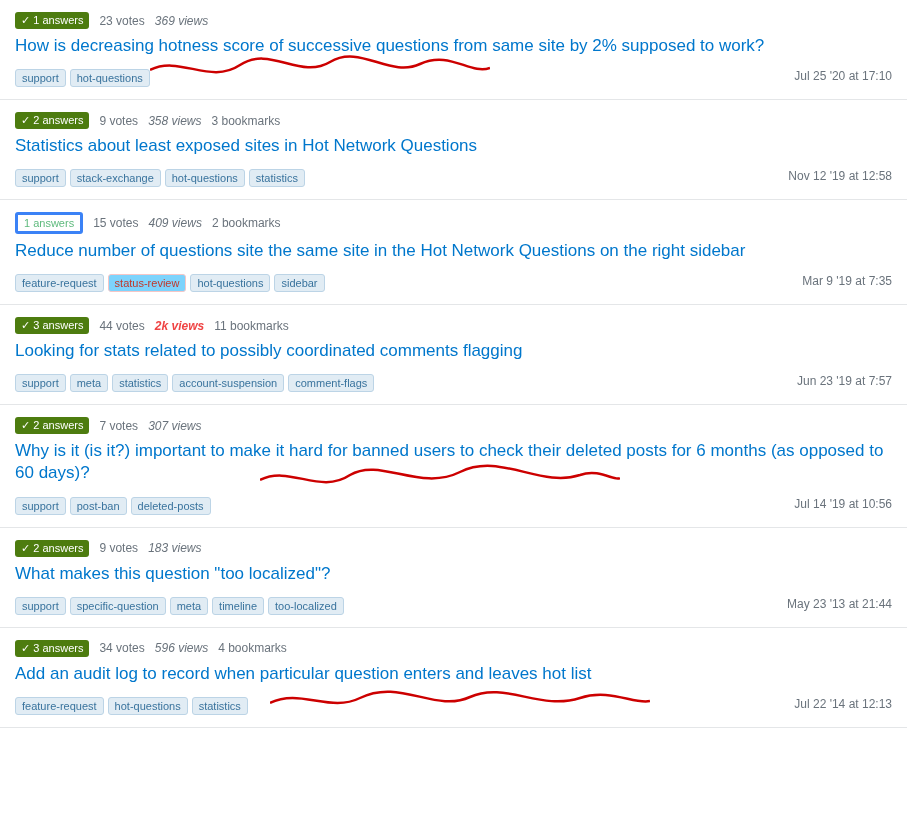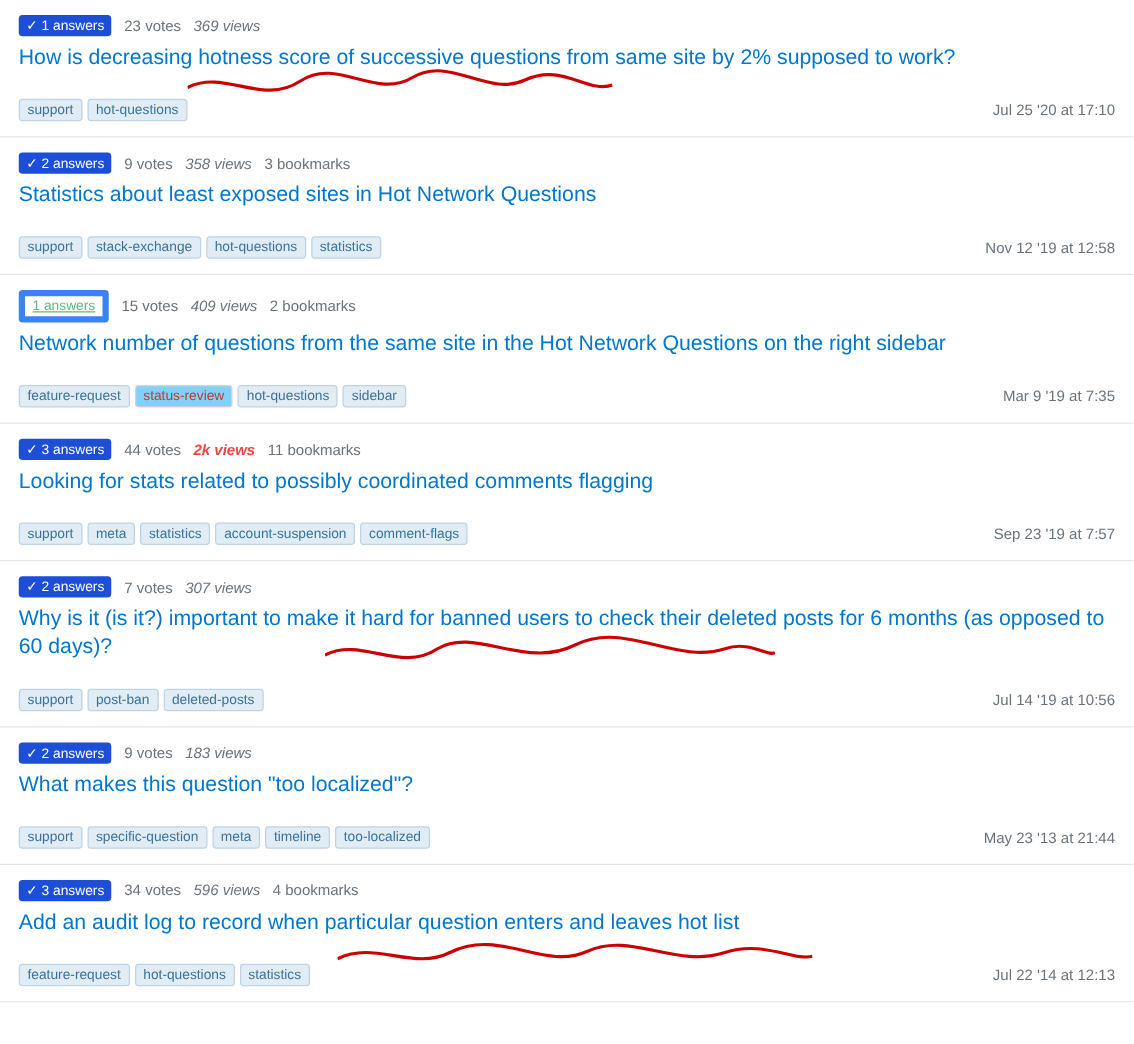--- a/index.html
+++ b/index.html
@@ -19,42 +19,41 @@
     }
     .question-meta-top {
       display: flex;
       align-items: center;
       gap: 10px;
       margin-bottom: 6px;
       font-size: 12px;
       color: #6a737c;
     }
     .answered-badge {
-      background: #1d4ed8;
+      background: #4d7c0f;
       color: #fff;
       border-radius: 3px;
       padding: 2px 6px;
       font-size: 11px;
       display: inline-flex;
       align-items: center;
       gap: 3px;
       white-space: nowrap;
     }
     .answered-badge-outline {
       background: transparent;
       color: #5eba7d;
-      border: 5px solid #3b82f6;
+      border: 3px solid #3b82f6;
       border-radius: 3px;
       padding: 2px 6px;
       font-size: 11px;
       display: inline-flex;
       align-items: center;
       gap: 3px;
       white-space: nowrap;
-      text-decoration: underline;
     }
     .votes { color: #6a737c; }
     .views { color: #6a737c; font-style: italic; }
     .views-hot { color: #ef4444; font-weight: bold; }
     .bookmarks { color: #6a737c; }
     .question-title {
       font-size: 17px;
       color: #0077cc;
       text-decoration: none;
       line-height: 1.3;
@@ -83,23 +82,23 @@
       border: 1px solid #f5c6c6;
     }
     .date-label {
       margin-left: auto;
       color: #6a737c;
       font-size: 12px;
       white-space: nowrap;
     }
     .bottom-row {
       display: flex;
-      align-items: center;
+      align-items: flex-start;
       justify-content: space-between;
-      margin-top: 22px;
+      margin-top: 12px;
     }
     
     .squiggle {
       position: absolute;
       pointer-events: none;
     }
   </style>
 </head>
 <body>
 
@@ -140,21 +139,21 @@
         <span class="date-label">Nov 12 '19 at 12:58</span>
       </div>
     </div>
     <div class="question-item">
       <div class="question-meta-top">
         <span class="answered-badge-outline">1 answers</span>
         <span class="votes">15 votes</span>
         <span class="views">409 views</span>
         <span class="bookmarks">2 bookmarks</span>
       </div>
-      <a class="question-title" href="#">Network number of questions from the same site in the Hot Network Questions on the right sidebar</a>
+      <a class="question-title" href="#">Reduce number of questions site the same site in the Hot Network Questions on the right sidebar</a>
       <div class="bottom-row">
         <div class="tags-row">
           <a class="tag" href="#">feature-request</a>
           <a class="tag tag-status-review" href="#">status-review</a>
           <a class="tag" href="#">hot-questions</a>
           <a class="tag" href="#">sidebar</a>
         </div>
         <span class="date-label">Mar 9 '19 at 7:35</span>
       </div>
     </div>
@@ -167,21 +166,21 @@
       </div>
       <a class="question-title" href="#">Looking for stats related to possibly coordinated comments flagging</a>
       <div class="bottom-row">
         <div class="tags-row">
           <a class="tag" href="#">support</a>
           <a class="tag" href="#">meta</a>
           <a class="tag" href="#">statistics</a>
           <a class="tag" href="#">account-suspension</a>
           <a class="tag" href="#">comment-flags</a>
         </div>
-        <span class="date-label">Sep 23 '19 at 7:57</span>
+        <span class="date-label">Jun 23 '19 at 7:57</span>
       </div>
     </div>
     <div class="question-item" style="position: relative;">
       <div class="question-meta-top">
         <span class="answered-badge">✓ 2 answers</span>
         <span class="votes">7 votes</span>
         <span class="views">307 views</span>
       </div>
       <a class="question-title" href="#">Why is it (is it?) important to make it hard for banned users to check their deleted posts for 6 months (as opposed to 60 days)?</a>
       <div class="bottom-row">

